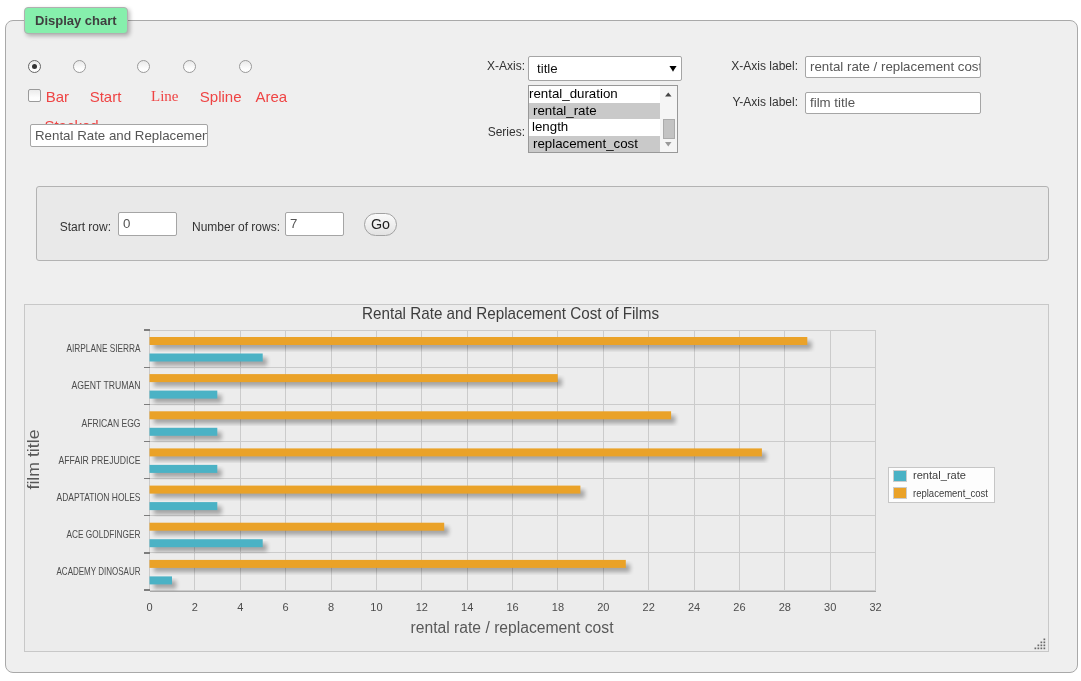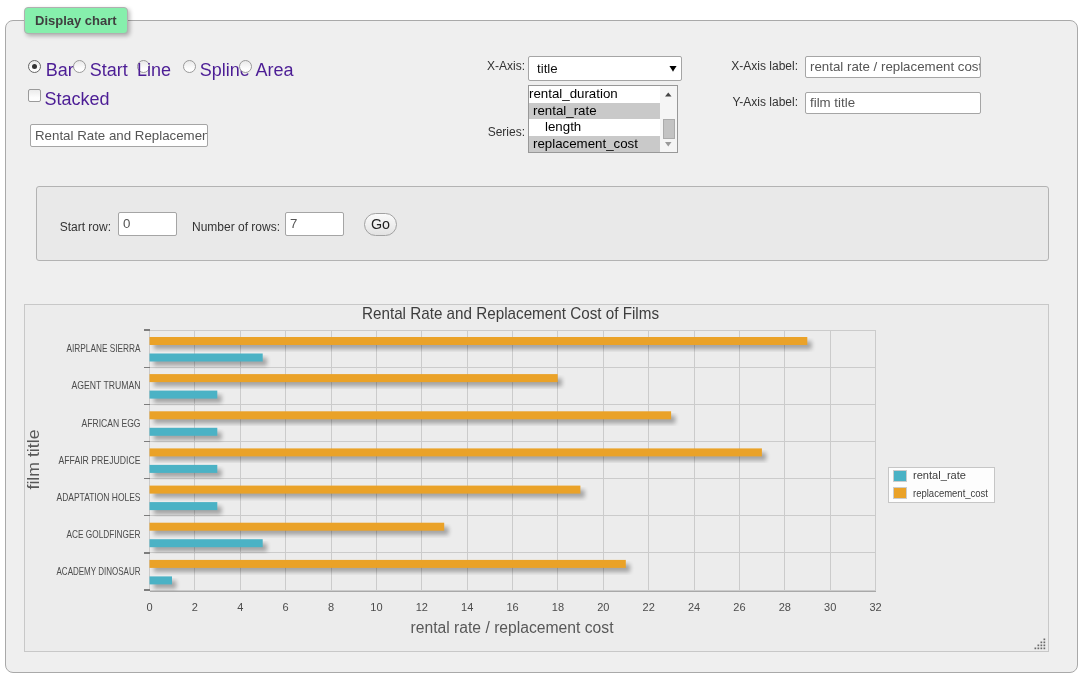--- a/index.html
+++ b/index.html
@@ -1,34 +1,34 @@
 <!DOCTYPE html>
 <html><head><meta charset="utf-8"><style>
 * { margin:0; padding:0; box-sizing:border-box; }
 html,body { width:1081px; height:681px; background:#fff; font-family:"Liberation Sans", sans-serif; position:relative; }
 .abs { position:absolute; }
-.lab { position:absolute; font-size:18px; color:#4c1d95; white-space:nowrap; }
+.lab { position:absolute; font-size:15px; color:#ef4444; white-space:nowrap;margin-top:28px; }
 .rlab { position:absolute; font-size:12px; color:#333; white-space:nowrap; text-align:right; }
 .inp { position:absolute; background:#fff; border:1px solid #a5a5a5; border-radius:2px; font-size:13.3px; color:#555; white-space:nowrap; overflow:hidden; }
 .radio { position:absolute; width:13px; height:13px; border:1px solid #9a9a9a; border-radius:50%; background:linear-gradient(180deg,#e9e9e9,#fdfdfd 70%); }
 .radio.on { border-color:#666; }
 .radio.on::after { content:""; position:absolute; left:3px; top:3px; width:5px; height:5px; border-radius:50%; background:#333; }
 .cb { position:absolute; width:13px; height:13px; border:1px solid #9a9a9a; border-radius:2px; background:linear-gradient(180deg,#ebebeb,#fdfdfd 70%); }
 </style></head>
 <body>
 
 <div class="abs" style="left:5px;top:20px;width:1073px;height:653px;background:#efefef;border:1px solid #a9a9a9;border-radius:8px;"></div>
 <div class="abs" style="left:24px;top:7px;height:27px;background:#86efac;border:1px solid #b0b0b0;border-radius:4px;box-shadow:2px 2px 4px rgba(0,0,0,0.28);line-height:25px;padding:0 10px;font-size:13px;font-weight:bold;color:#3f3f3f;">Display chart</div>
 
 <span class="radio on" style="left:27.5px;top:59.5px;"></span>
 <span class="lab" style="left:45.7px;top:59.5px;">Bar</span>
 <span class="radio" style="left:72.9px;top:59.5px;"></span>
 <span class="lab" style="left:89.7px;top:59.5px;">Start</span>
 <span class="radio" style="left:136.9px;top:59.5px;"></span>
-<span class="lab" style="left:137px;top:59.5px;">Line</span>
+<span class="lab" style="left:151px;top:59.5px;font-family:Liberation Serif, serif;">Line</span>
 <span class="radio" style="left:183px;top:59.5px;"></span>
 <span class="lab" style="left:199.8px;top:59.5px;">Spline</span>
 <span class="radio" style="left:238.6px;top:59.5px;"></span>
 <span class="lab" style="left:255.5px;top:59.5px;">Area</span>
 
 <span class="cb" style="left:28px;top:89px;"></span>
 <span class="lab" style="left:44.4px;top:89px;">Stacked</span>
 
 <div class="inp" style="left:30px;top:124px;width:178px;height:23px;line-height:21px;padding-left:4px;">Rental Rate and Replacement Cost of Films</div>
 
@@ -36,21 +36,21 @@
 <div class="inp" style="left:528px;top:56px;width:154px;height:25px;line-height:23px;padding-left:8px;color:#111;">title
 <svg class="abs" style="right:4.5px;top:9px;" width="8" height="7">
       <path d="M0.4,0 L7.6,0 L4.8,4.2 Q4,6.6 3.2,4.2 Z" fill="#000"></path>
     </svg>
 </div>
 
 <div class="rlab" style="left:425px;top:125px;width:100px;">Series:</div>
 <div class="abs" style="left:528px;top:85px;width:150px;height:68px;background:#fff;border:1px solid #989898;overflow:hidden;">
   <div class="abs" style="left:0;top:0;width:131px;height:27px;font-size:13.3px;color:#000;line-height:16.6px;">rental_duration</div>
   <div class="abs" style="left:0;top:16.6px;width:131px;height:16.6px;background:#c9c9c9;font-size:13.3px;color:#000;padding-left:4px;line-height:16.6px;">rental_rate</div>
-  <div class="abs" style="left:0;top:33.2px;width:131px;height:16.6px;font-size:13.3px;color:#000;padding-left:16px;line-height:16.6px;">length</div>
+  <div class="abs" style="left:0;top:33.2px;width:131px;height:16.6px;font-size:13.3px;color:#000;padding-left:3px;line-height:16.6px;">length</div>
   <div class="abs" style="left:0;top:49.8px;width:131px;height:16.6px;background:#c9c9c9;font-size:13.3px;color:#000;padding-left:4px;line-height:16.6px;">replacement_cost</div>
   <div class="abs" style="left:131px;top:0;width:17px;height:66px;background:#f5f5f5;">
     <svg class="abs" style="left:5px;top:6px;" width="7" height="5">
         <path d="M0,4.5 L6.5,4.5 L3.25,0.5 Z" fill="#454545"></path>
       </svg>
     <svg class="abs" style="left:5px;top:56px;" width="7" height="5">
         <path d="M0,0 L6.5,0 L3.25,4.5 Z" fill="#999"></path>
       </svg>
     <div class="abs" style="left:3px;top:33px;width:11.5px;height:19.5px;background:#c3c3c3;border:1px solid #ababab;"></div>
   </div>

